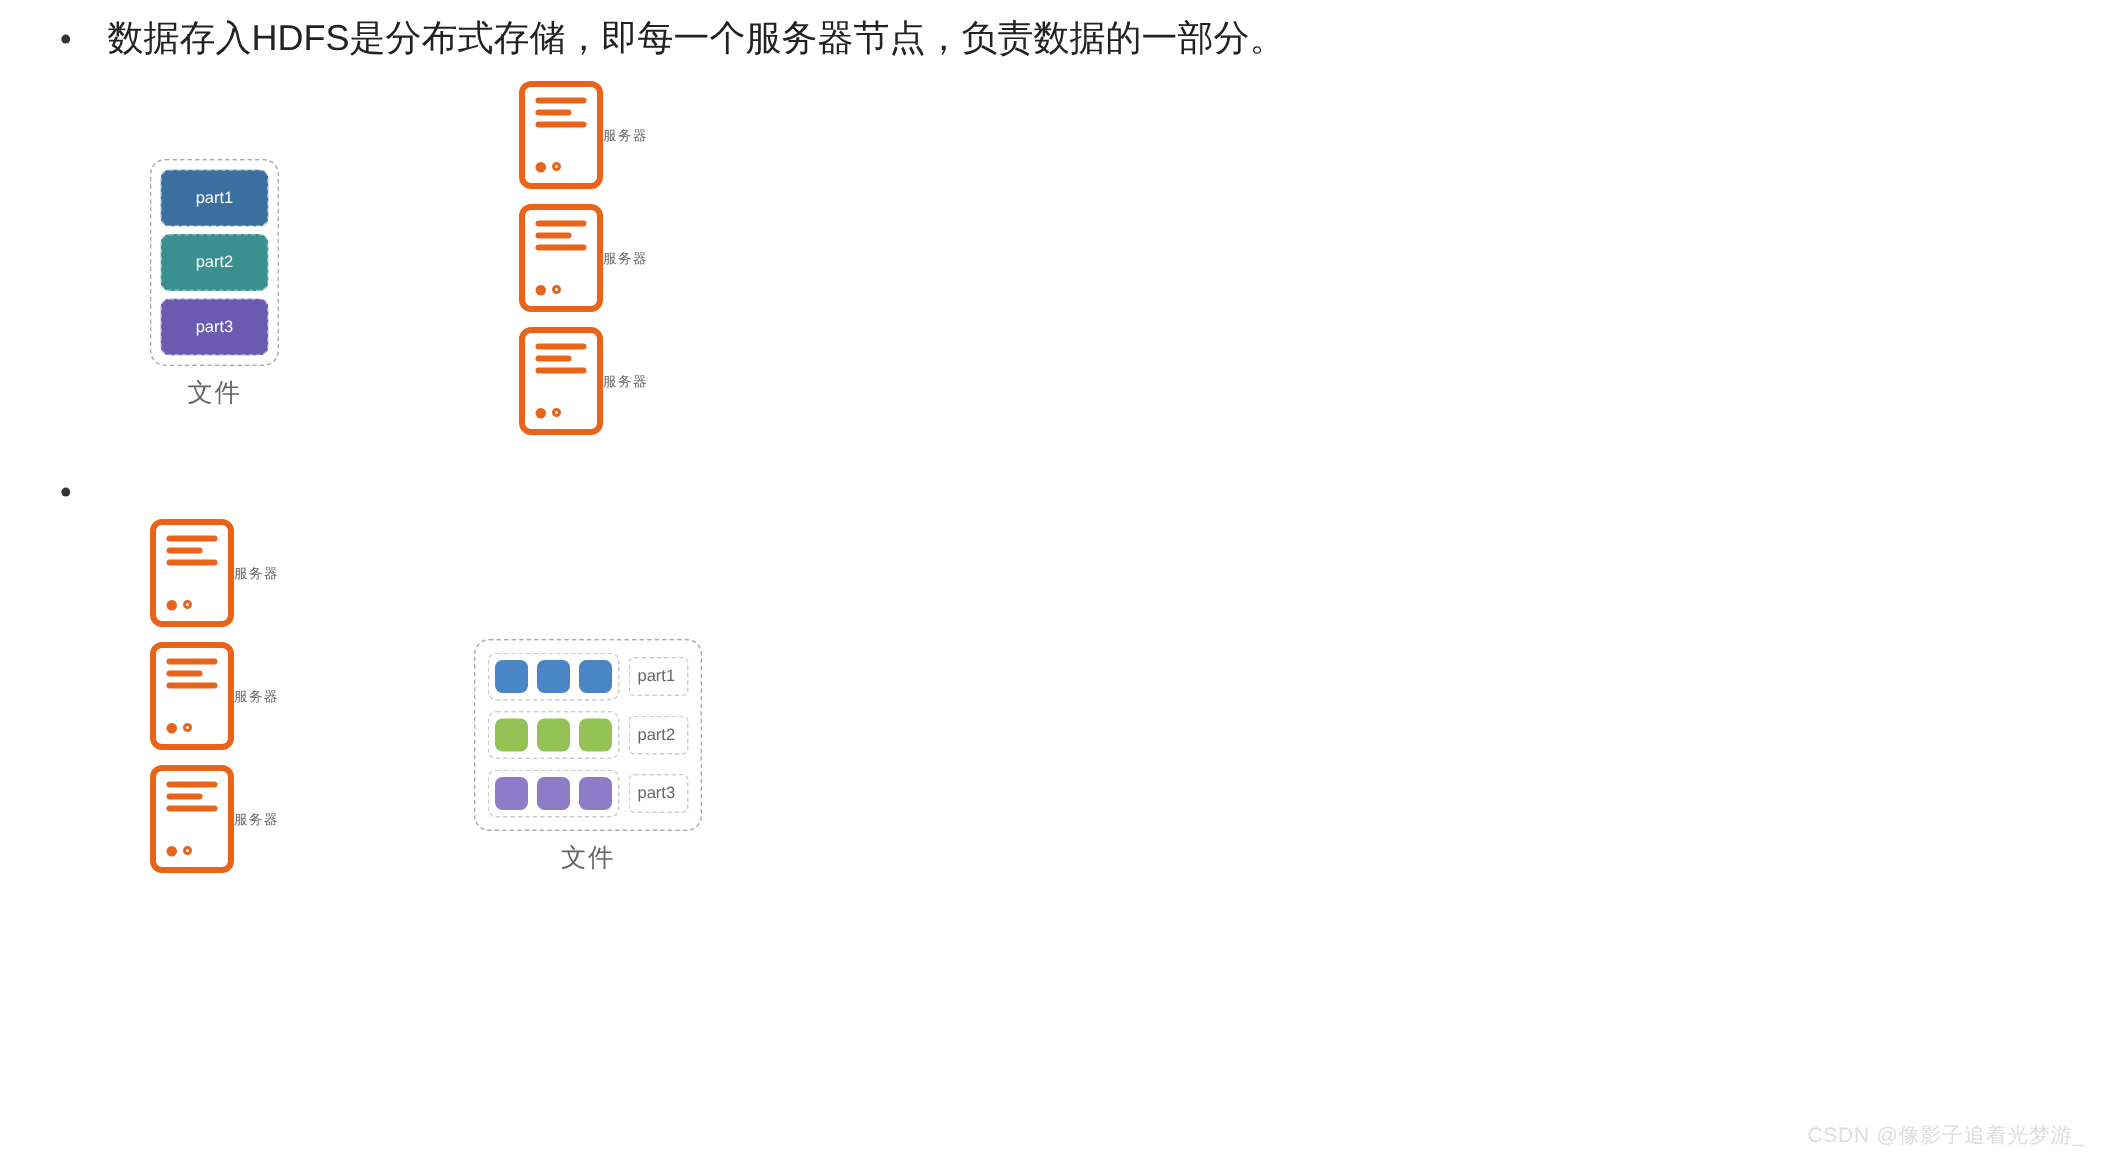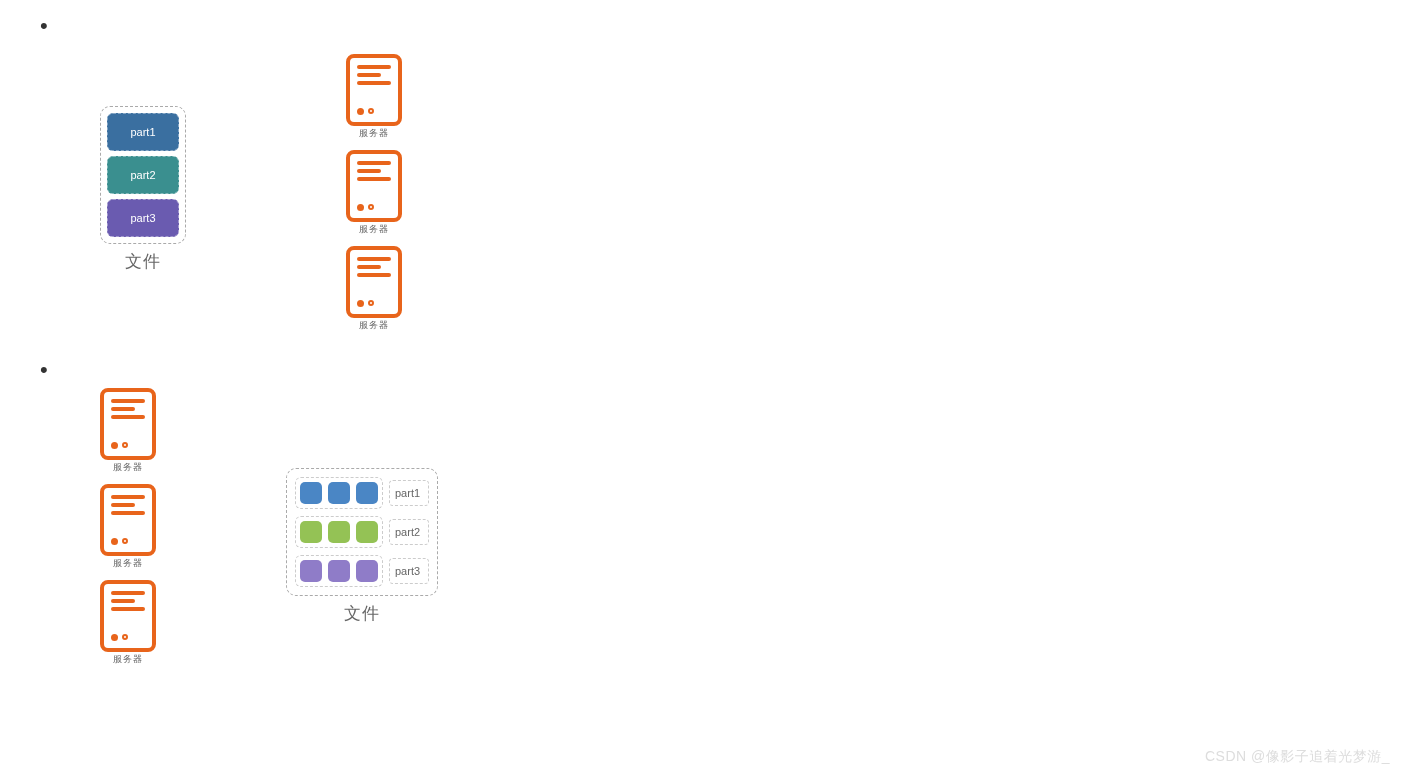--- a/index.html
+++ b/index.html
@@ -67,21 +67,21 @@
     margin-top: 6px;
     letter-spacing: 1px;
   }
   .server-col {
     display: flex;
     flex-direction: column;
     gap: 10px;
   }
   .server-unit {
     display: flex;
-    flex-direction: column;
+    flex-direction: row;
     align-items: center;
   }
   .server-icon {
     width: 56px;
     height: 72px;
     border: 4px solid #e8641b;
     border-radius: 8px;
     display: flex;
     flex-direction: column;
     padding: 7px 7px;
@@ -183,20 +183,21 @@
     font-size: 14px;
     color: #ddd;
     letter-spacing: 0.5px;
   }
 </style>
 </head>
 <body>
 
 <div class="bullet-row">
   <div class="bullet-dot">•</div>
+  <div class="bullet-text">数据存入HDFS是分布式存储，即每一个服务器节点，负责数据的一部分。</div>
 </div>
 
 <div class="diagram-area">
   <div class="file-group">
     <div class="file-outline">
       <div class="part-box part1">part1</div>
       <div class="part-box part2">part2</div>
       <div class="part-box part3">part3</div>
     </div>
     <div class="caption">文件</div>

